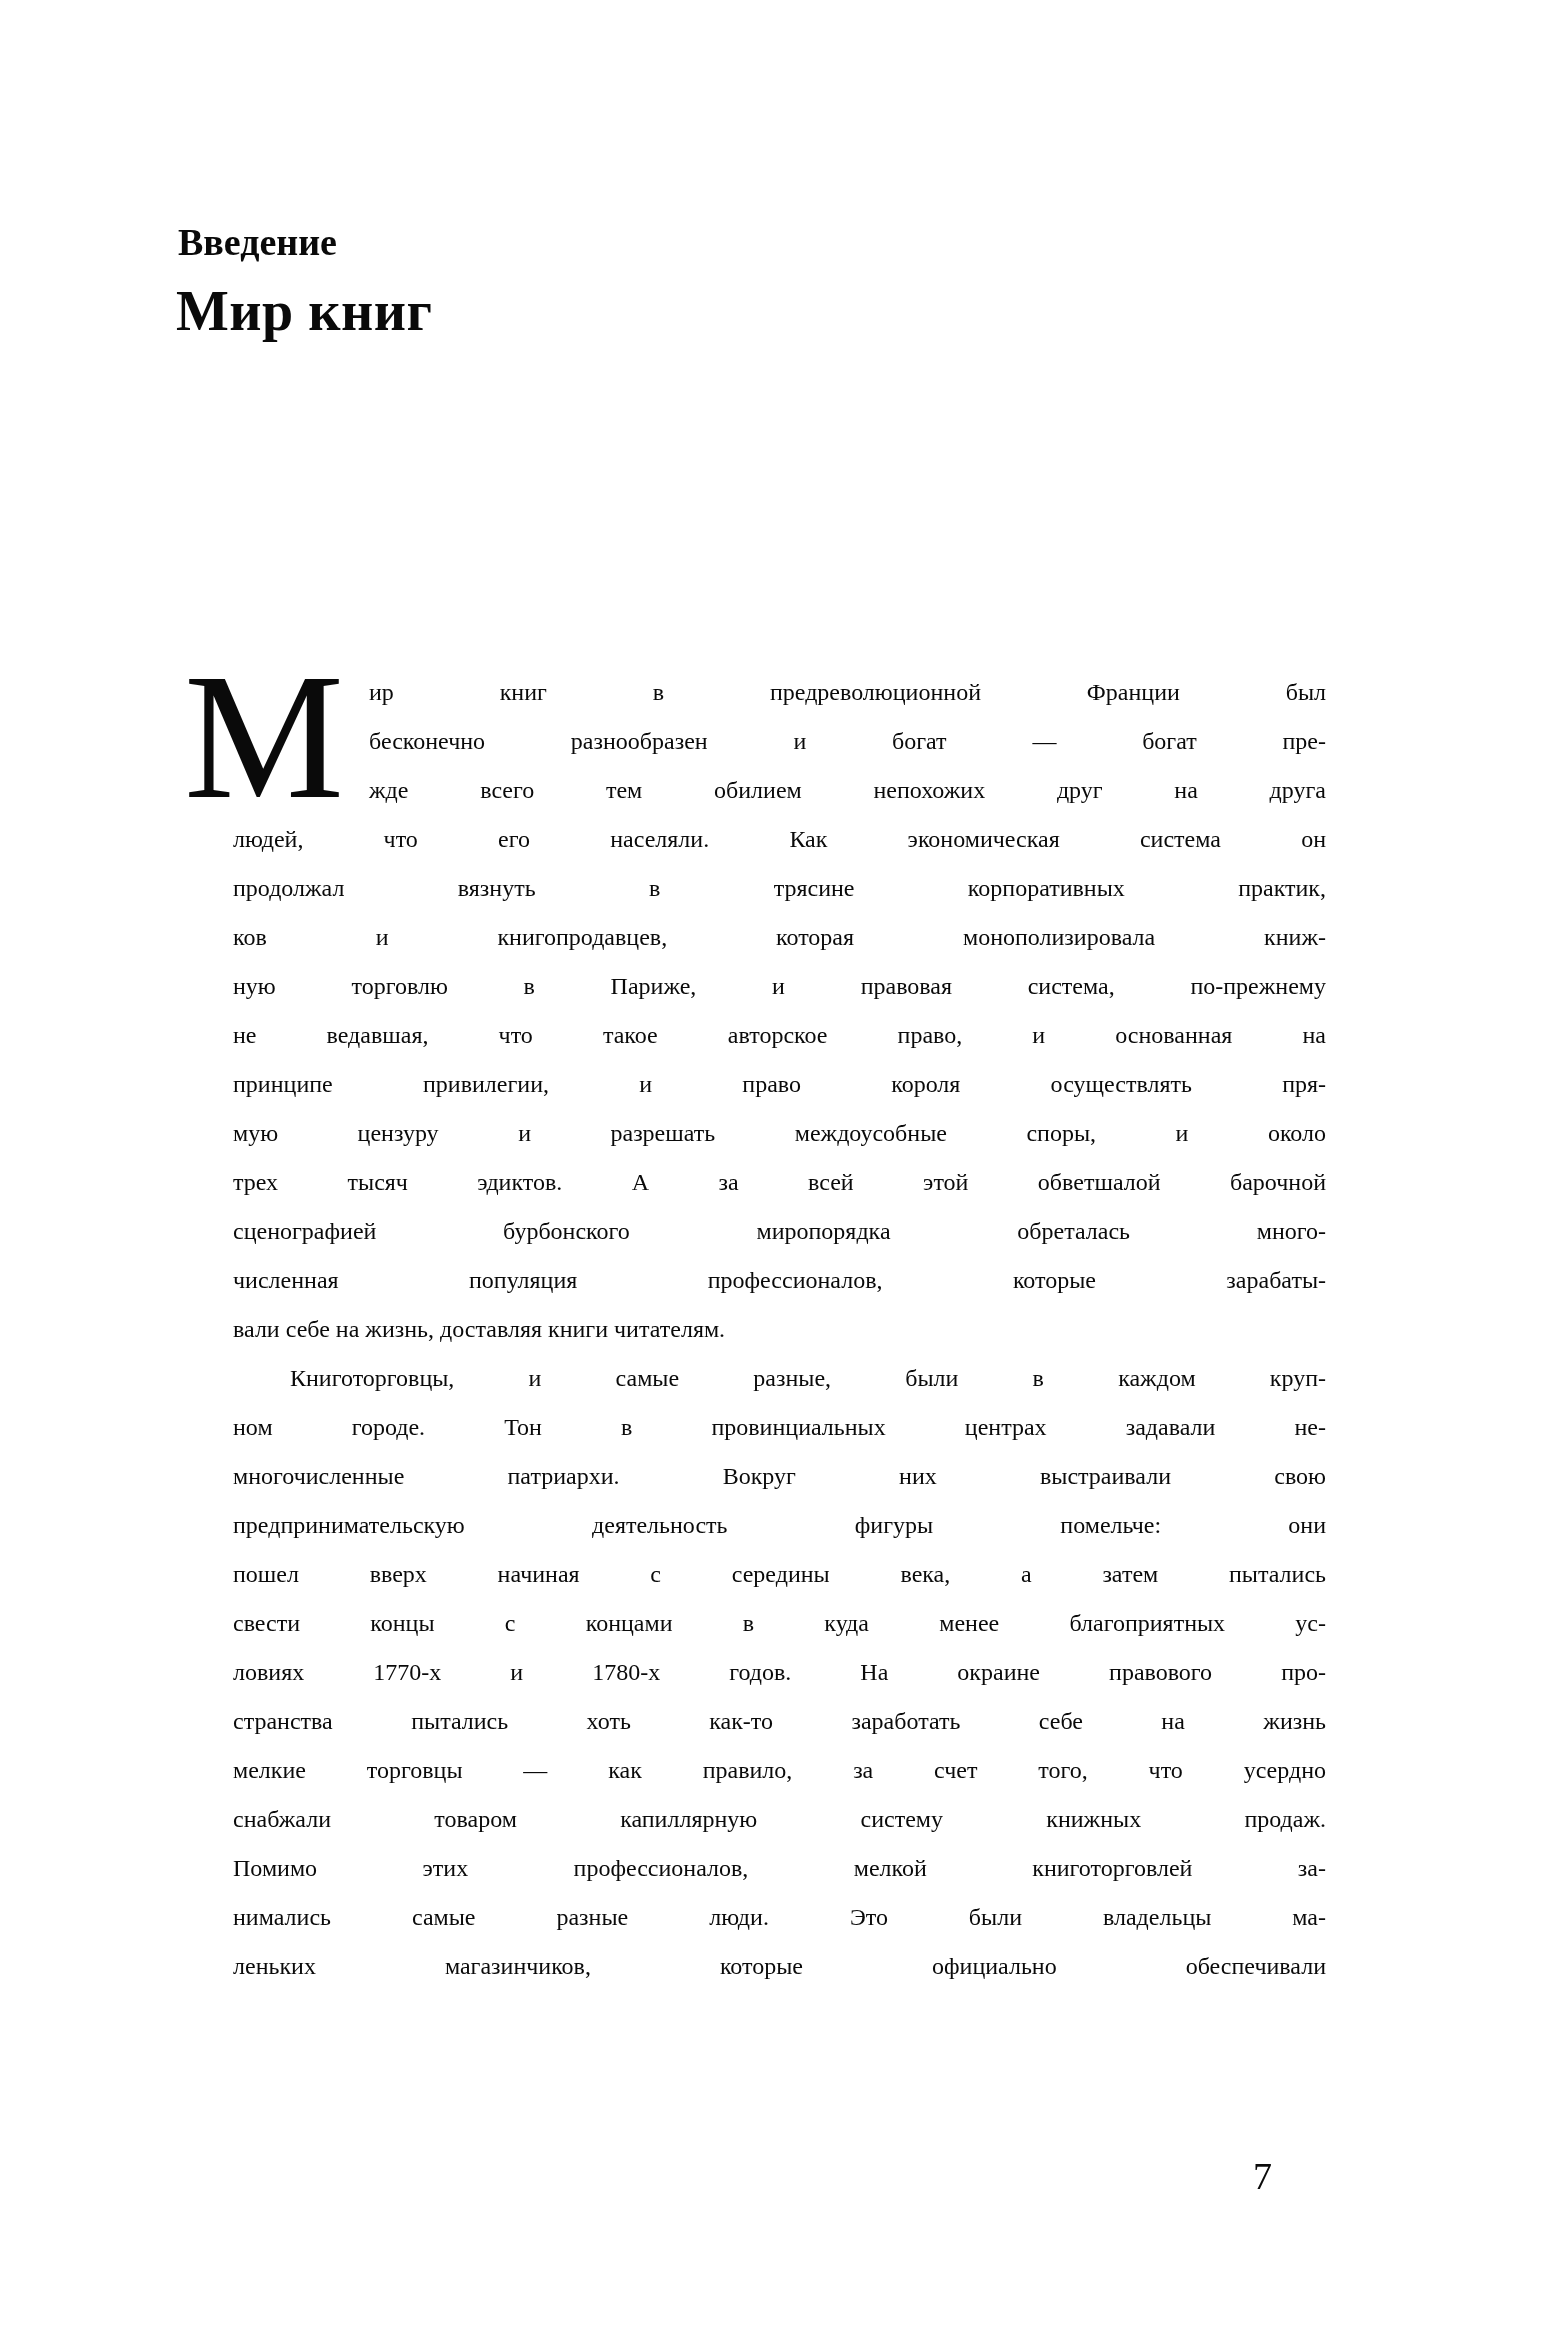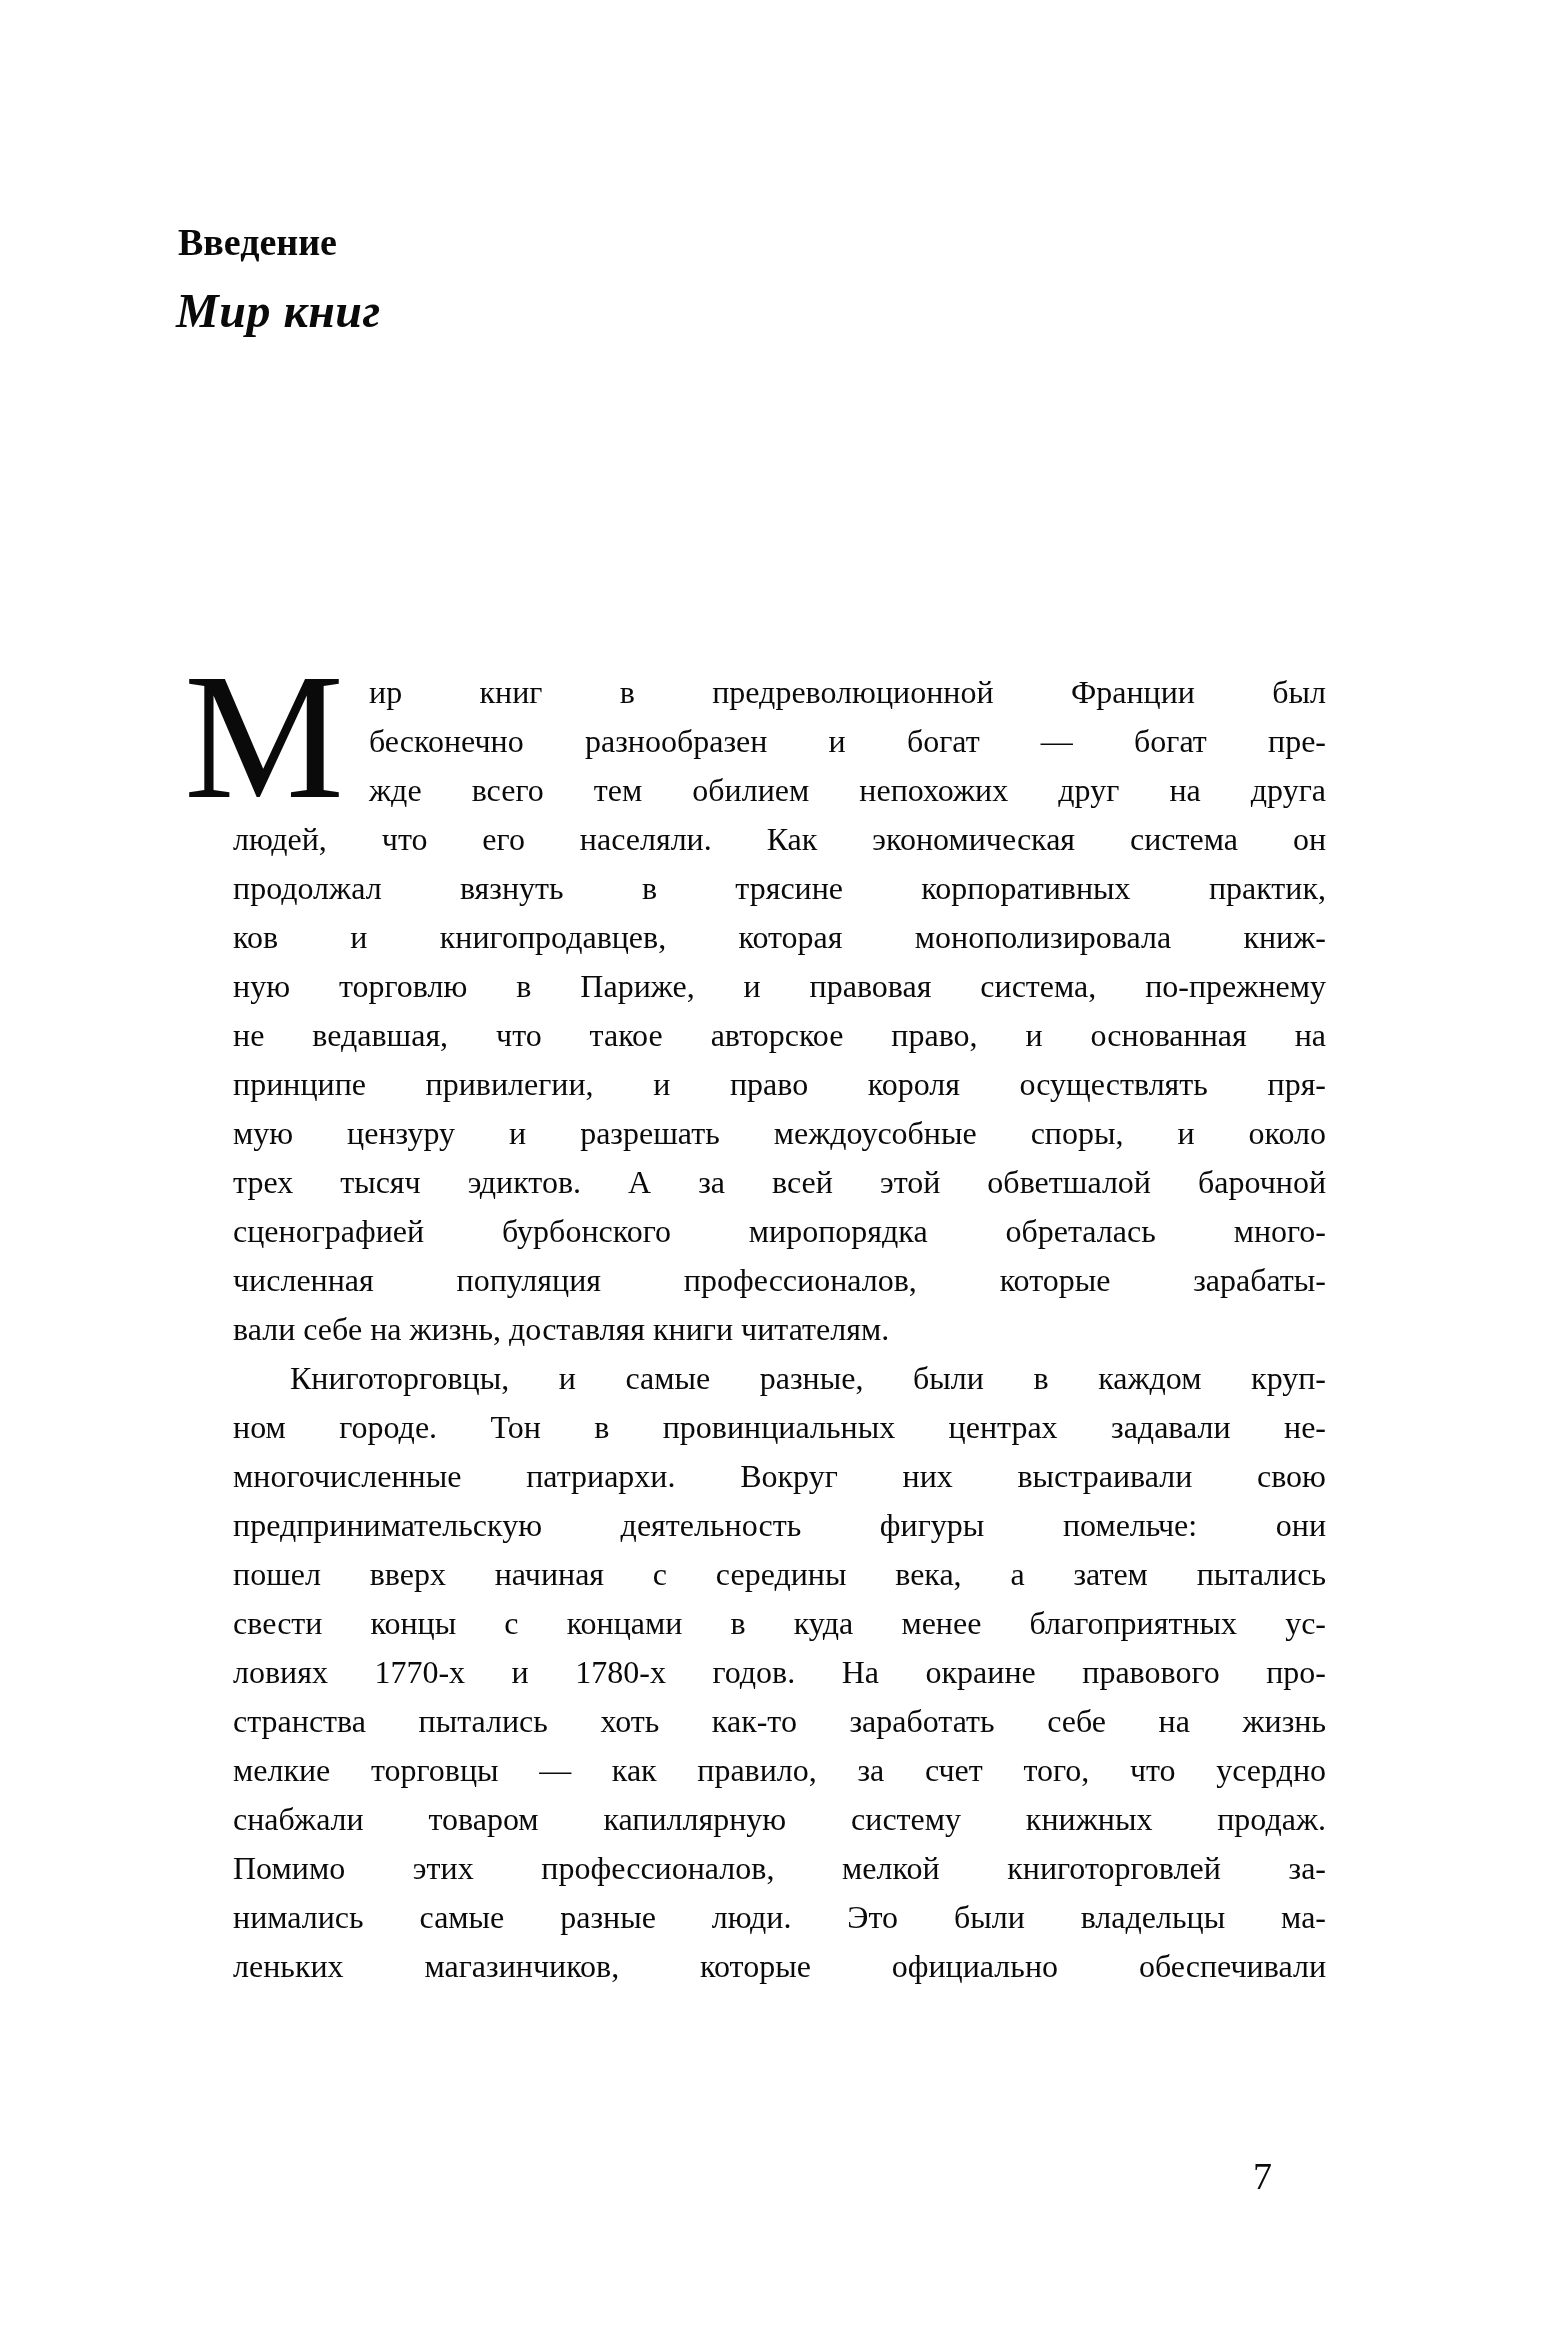--- a/index.html
+++ b/index.html
@@ -1,24 +1,24 @@
 <!DOCTYPE html>
 <html style="font-size:15px"><head>
 <meta charset="utf-8">
 <style>
   html, body { margin: 0; padding: 0; background: #ffffff; }
   body { width: 1565px; height: 2347px; position: relative; overflow: hidden;
          font-family: "Liberation Serif", "DejaVu Serif", serif; color: #0a0a0a; }
   .kicker { position: absolute; left: 178px; top: 220px; font-size: 38px; font-weight: bold;
             line-height: 45px; letter-spacing: 0px; text-align: center; }
-  .title { position: absolute; left: 176px; top: 273px; font-size: 48px; font-weight: bold;
-           line-height: 76px; letter-spacing: 0.5px; font-style: italic; }
+  .title { position: absolute; left: 176px; top: 273px; font-size: 56px; font-weight: bold;
+           line-height: 76px; letter-spacing: 0.5px; }
   .dropcap { position: absolute; left: 184px; top: 647px; font-size: 180px; line-height: 180px;
              height: 161px; }
-  .body { position: absolute; left: 189px; top: 668px; width: 1137px; font-size: 32px; }
+  .body { position: absolute; left: 189px; top: 668px; width: 1137px; font-size: 24px; }
   .ln { display: block; height: 49px; line-height: 49px; white-space: nowrap;
         text-align: justify; text-align-last: justify; overflow: visible; margin-left: 44px; }
   .ln.end { text-align: center; text-align-last: left; }
   .ln.dc { margin-left: 180px; }
   .ln.ind { text-indent: 57px; }
   .page-num { position: absolute; left: 1253px; top: 2154px; font-size: 38px; line-height: 45px; }
 </style>
 </head>
 <body>
 

